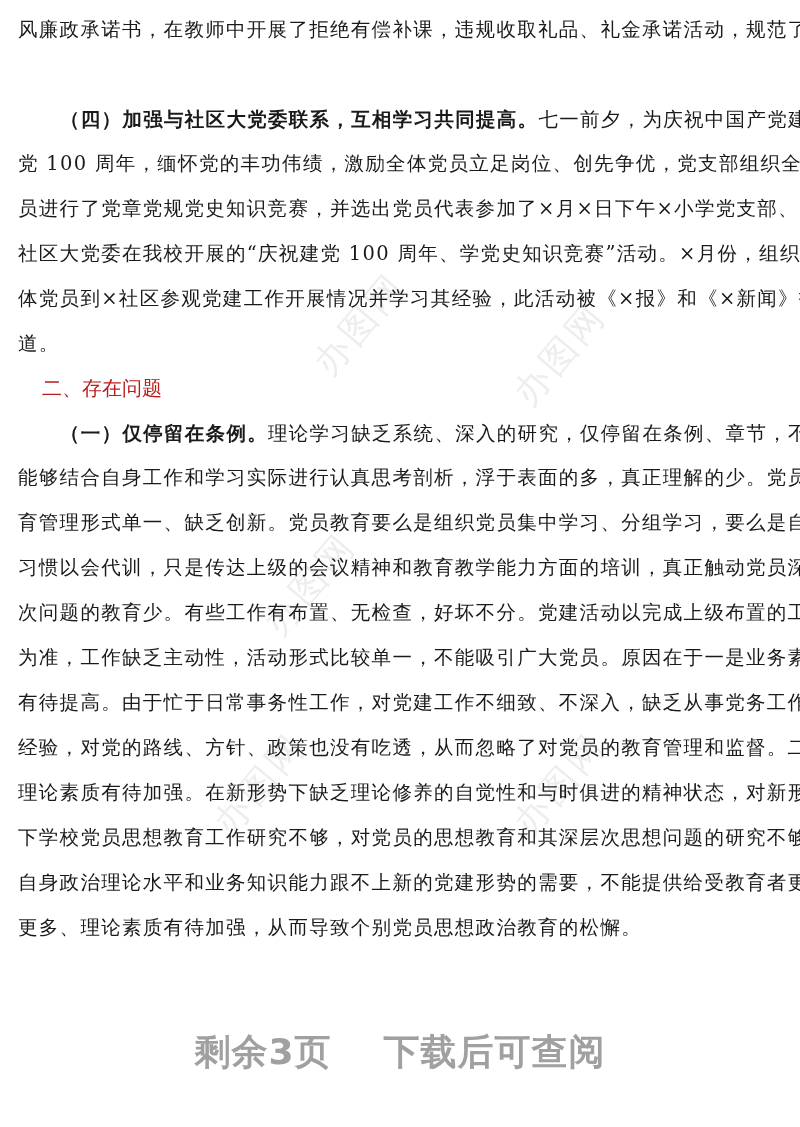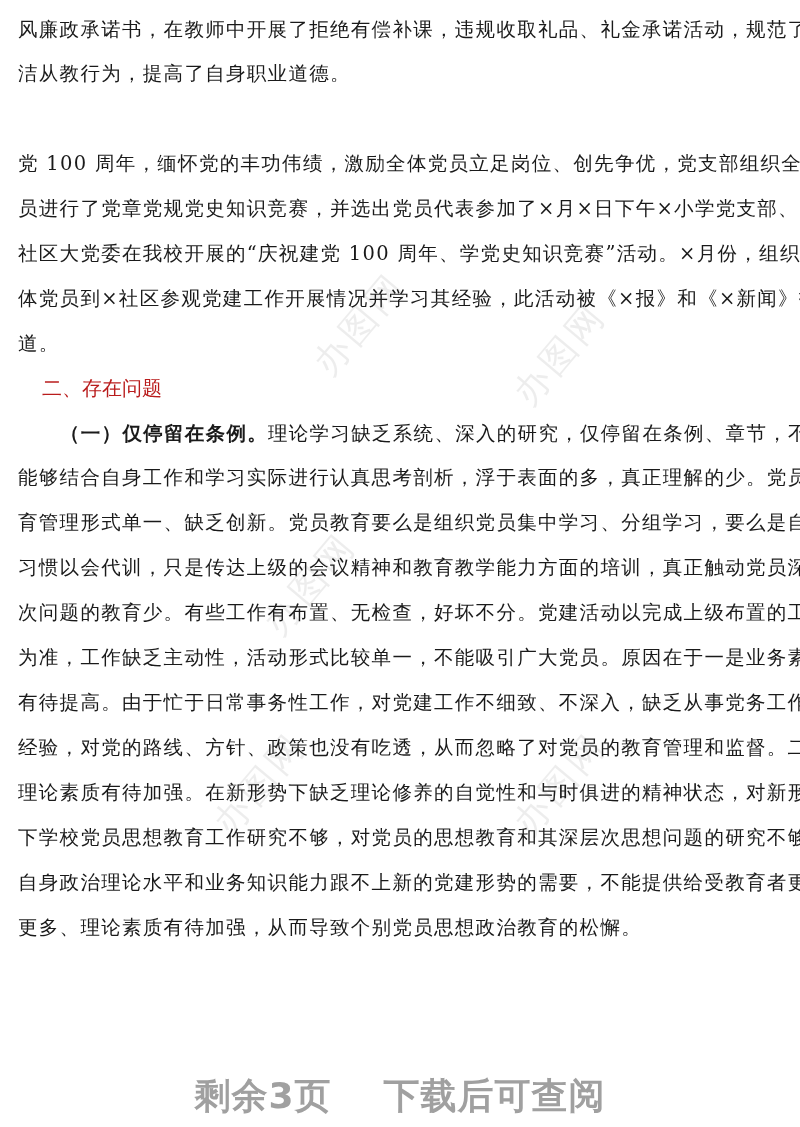--- a/index.html
+++ b/index.html
@@ -21,39 +21,39 @@
       font-family: "DejaVu Sans", sans-serif; color: #b91c1c;
     }
     .watermark {
       position: absolute; font-size: 36px; color: rgba(0,0,0,0.07);
       font-family: "DejaVu Sans", sans-serif; transform: rotate(-50deg);
       letter-spacing: 4px; pointer-events: none;
     }
     .cta {
       position: absolute; left: 0; width: 800px; top: 1028px; text-align: center;
       font-family: "DejaVu Sans", sans-serif; font-weight: bold; font-size: 36px;
-      color: #a0a0a0; letter-spacing: 1px; margin-top: 44px;
+      color: #a0a0a0; letter-spacing: 1px;
     }
     .cta span { display: inline-block; }
     .cta .gap { width: 52px; }
   </style>
 </head>
 <body>
 
 <div class="page">
 
   <div class="watermark" style="left:300px;top:300px;">办图网</div>
   <div class="watermark" style="left:500px;top:330px;">办图网</div>
   <div class="watermark" style="left:250px;top:560px;">办图网</div>
   <div class="watermark" style="left:500px;top:760px;">办图网</div>
   <div class="watermark" style="left:200px;top:760px;">办图网</div>
 
   <div class="line" style="top:18px;">风廉政承诺书，在教师中开展了拒绝有偿补课，违规收取礼品、礼金承诺活动，规范了廉</div>
-  <div class="line" style="top:62px;">洁从教行为，提高了自身职业道德。</div>
 
+  <div class="line indent" style="top:108px;"><span class="bold">（四）加强与社区大党委联系，互相学习共同提高。</span><span>七一前夕，为庆祝中国产党建</span></div>
   <div class="line" style="top:152px;">党 100 周年，缅怀党的丰功伟绩，激励全体党员立足岗位、创先争优，党支部组织全体党</div>
   <div class="line" style="top:197px;">员进行了党章党规党史知识竞赛，并选出党员代表参加了×月×日下午×小学党支部、×</div>
   <div class="line" style="top:242px;">社区大党委在我校开展的“庆祝建党 100 周年、学党史知识竞赛”活动。×月份，组织全</div>
   <div class="line" style="top:287px;">体党员到×社区参观党建工作开展情况并学习其经验，此活动被《×报》和《×新闻》报</div>
   <div class="line" style="top:332px;">道。</div>
 
   <div class="heading" style="top:376px;">二、存在问题</div>
 
   <div class="line indent" style="top:422px;"><span class="bold">（一）仅停留在条例。</span><span>理论学习缺乏系统、深入的研究，仅停留在条例、章节，不</span></div>
   <div class="line" style="top:466px;">能够结合自身工作和学习实际进行认真思考剖析，浮于表面的多，真正理解的少。党员教</div>

